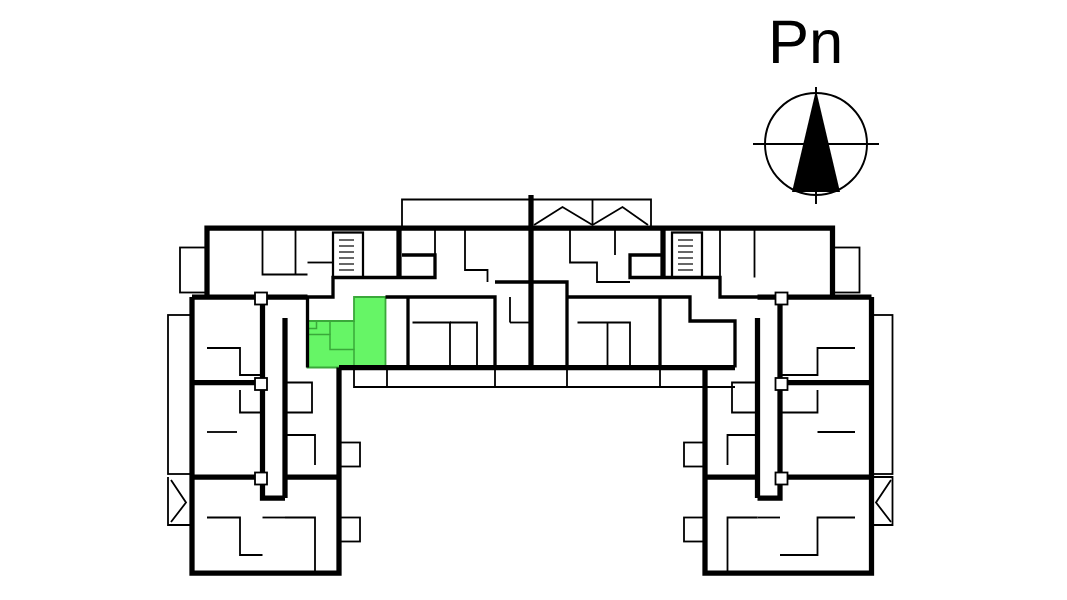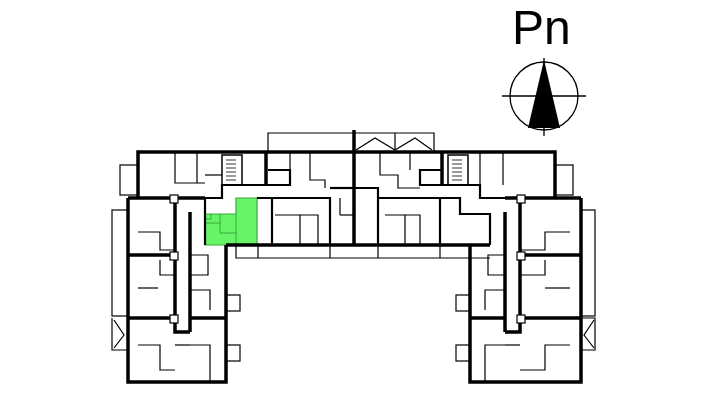--- a/index.html
+++ b/index.html
@@ -1,18 +1,18 @@
 <!DOCTYPE html>
 <html><head>
 <meta charset="utf-8">
 <style>
   html,body{margin:0;padding:0;background:#fff;}
   body{width:711px;height:400px;position:relative;overflow:hidden;font-family:"Liberation Sans",sans-serif;}
   #plan{position:absolute;left:0;top:0;}
-  .north-label{position:absolute;left:512px;top:2px;font-size:48px;line-height:52px;color:#000;letter-spacing:0px;}
+  .north-label{position:absolute;left:512px;top:2px;font-size:41px;line-height:52px;color:#000;letter-spacing:0px;}
 </style>
 </head>
 <body>
 
 <div class="north-label">Pn</div>
 
 <svg id="plan" width="711" height="400" viewBox="0 0 711 400">
 
   <g stroke="#000" fill="none">
     <circle cx="544" cy="96" r="34" stroke-width="1.3"></circle>

